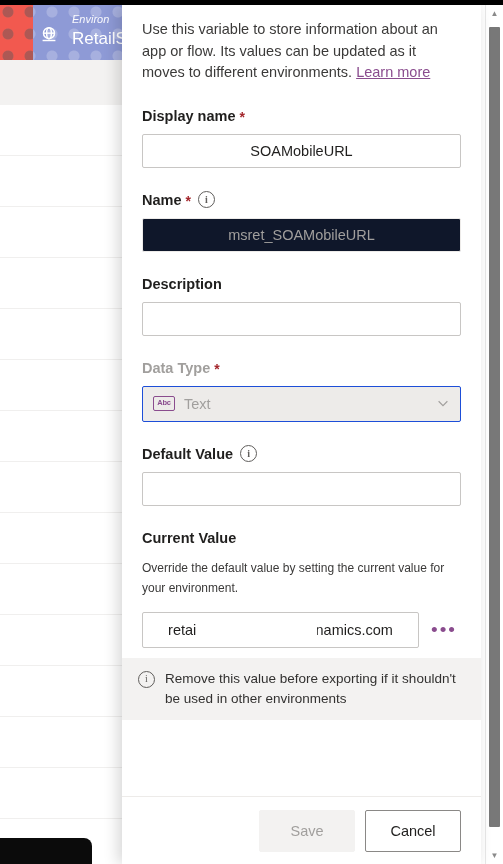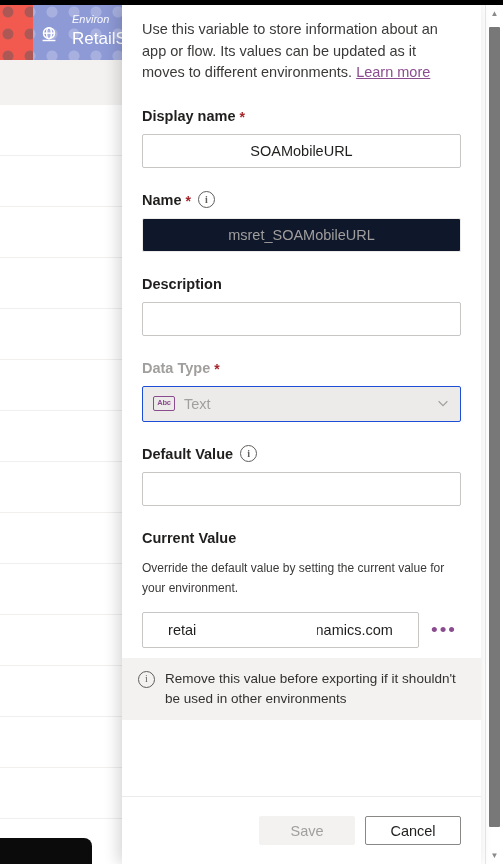--- a/index.html
+++ b/index.html
@@ -346,21 +346,21 @@
     border-top: 1px solid #edebe9;
     display: flex;
     align-items: center;
     justify-content: flex-end;
     gap: 10px;
     padding: 0 20px;
     box-sizing: border-box;
     background: #ffffff;
   }
   .btn {
-    height: 29px;
+    height: 42px;
     min-width: 96px;
     padding: 0 18px;
     font-family: "Liberation Sans", sans-serif;
     font-size: 14.5px;
     border-radius: 2px;
     cursor: pointer;
   }
   .btn-primary-disabled {
     background: #f3f2f1;
     border: 1px solid #f3f2f1;

